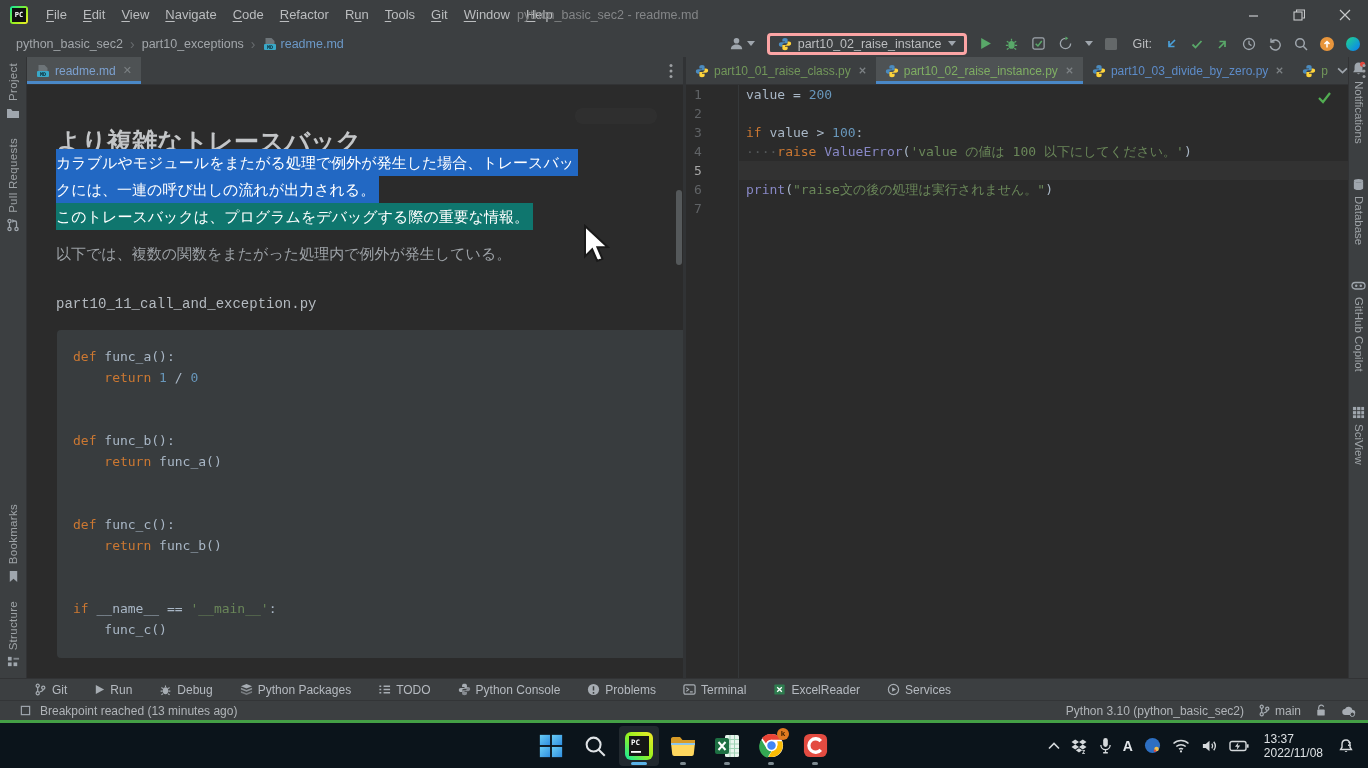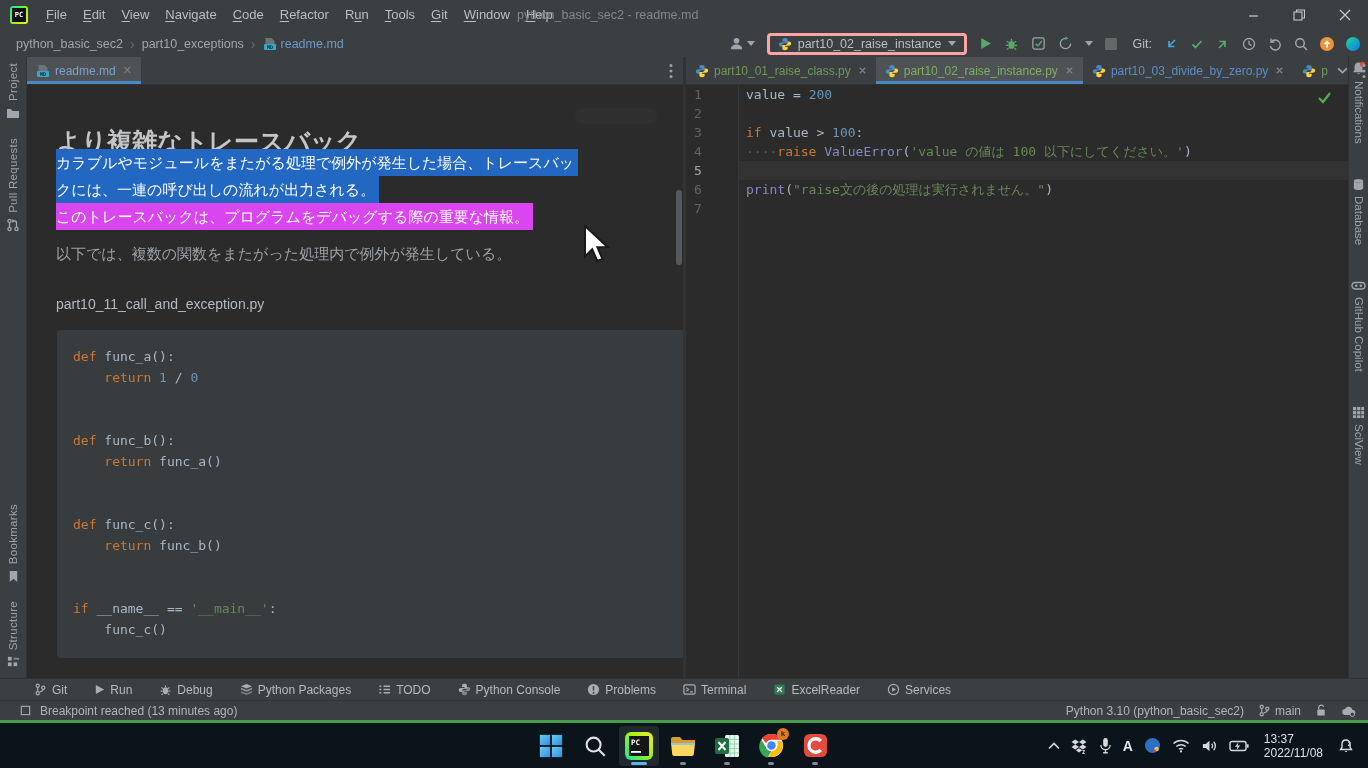--- a/index.html
+++ b/index.html
@@ -52,21 +52,21 @@
   .tab.selected::after { content:""; position:absolute; left:0; right:0; bottom:0; height:3px; background:#4a88c7; }
   .tab .close { color:#7c8184; font-size:11px; margin-left:2px; }
   .tabbar-controls { margin-left:auto; display:flex; align-items:center; gap:14px; padding-right:10px; }
 
   
   .md-view { position:relative; flex:1; background:#2b2b2b; overflow:hidden; }
   .md-h1 { position:absolute; left:29px; top:40px; font-size:25px; font-weight:bold; color:#c3c5c7;text-align:right; }
   .md-sel { position:absolute; left:29px; top:64px; font-size:15px; line-height:27px; }
   .md-sel .sline { display:table; color:#fff; padding:0 4px 0 0; white-space:nowrap; }
   .md-par { position:absolute; left:29px; top:160px; font-size:15px; color:#9ca1a6; }
-  .md-caption { position:absolute; left:29px; top:211px; font-size:14px; color:#b4bac0; }
+  .md-caption { position:absolute; left:29px; top:211px; font-size:14px; color:#b4bac0;font-family:Liberation Mono, monospace; }
   .md-code { position:absolute; left:30px; top:245px; width:701px; height:328px; background:#383c3e; border-radius:4px;
              font-family:"DejaVu Sans Mono",monospace; font-size:13px; line-height:21px; padding:16px 0 0 16px; white-space:pre; }
   .md-scroll { position:absolute; left:649px; top:105px; width:6px; height:75px; border-radius:3px; background:#55595b; }
   .mouse-cursor { position:absolute; left:555px; top:139px; }
 
   .tk-kw{color:#cc7832} .tk-num{color:#6897bb} .tk-str{color:#6a8759}
   .tk-fn{color:#8888c6} .tk-pl{color:#a9b7c6} .tk-ws{color:#54585a}
 
   
   .editor-area { position:relative; flex:1; background:#2b2b2b; font-family:"DejaVu Sans Mono",monospace; font-size:13px; overflow:hidden; }
@@ -350,21 +350,21 @@
               </svg>
             </span>
         </div>
       </div>
       <div class="md-view">
         <div class="ghost-bar"></div>
         <div class="md-h1">より複雑なトレースバック</div>
         <div class="md-sel" id="mdsel">
             <div class="sline" style="background: rgb(34, 104, 195);">カラブルやモジュールをまたがる処理で例外が発生した場合、トレースバッ</div>
             <div class="sline" style="background: rgb(34, 104, 195);">クには、一連の呼び出しの流れが出力される。</div>
-            <div class="sline" style="background: #d946ef;">このトレースバックは、プログラムをデバッグする際の重要な情報。</div>
+            <div class="sline" style="background: #0f766e;">このトレースバックは、プログラムをデバッグする際の重要な情報。</div>
           </div>
         <div class="md-par">以下では、複数の関数をまたがった処理内で例外が発生している。</div>
         <div class="md-caption">part10_11_call_and_exception.py</div>
         <div class="md-code" id="mdcode"><div><span class="tk-kw">def </span><span class="tk-pl">func_a():</span></div><div><span class="tk-pl">    </span><span class="tk-kw">return </span><span class="tk-num">1 </span><span class="tk-pl">/ </span><span class="tk-num">0</span></div><div>&nbsp;</div><div>&nbsp;</div><div><span class="tk-kw">def </span><span class="tk-pl">func_b():</span></div><div><span class="tk-pl">    </span><span class="tk-kw">return </span><span class="tk-pl">func_a()</span></div><div>&nbsp;</div><div>&nbsp;</div><div><span class="tk-kw">def </span><span class="tk-pl">func_c():</span></div><div><span class="tk-pl">    </span><span class="tk-kw">return </span><span class="tk-pl">func_b()</span></div><div>&nbsp;</div><div>&nbsp;</div><div><span class="tk-kw">if </span><span class="tk-pl">__name__ == </span><span class="tk-str">'__main__'</span><span class="tk-pl">:</span></div><div><span class="tk-pl">    func_c()</span></div></div>
         <div class="md-scroll"></div>
         <div class="mouse-cursor">
           <svg width="28" height="40" viewBox="0 0 14 20">
               <path d="M1.5 1l0 15.2 3.6-3.6 2.5 5.9 2.6-1.1-2.5-5.8 5.1-.1z" fill="#fff" stroke="#1a1a1a" stroke-width="1"></path>
             </svg>
         </div>

